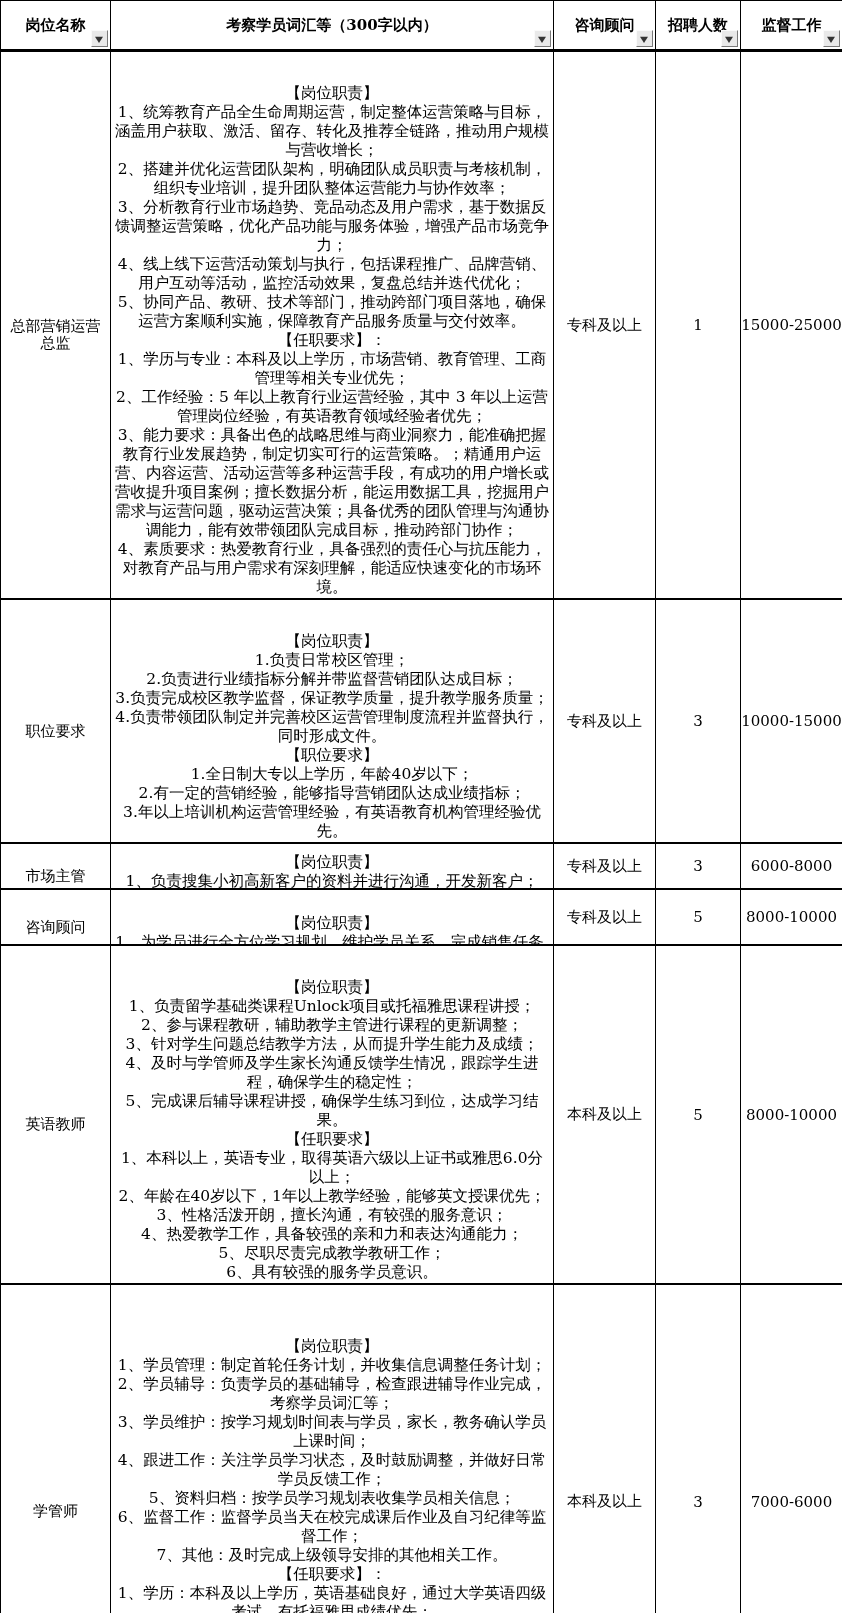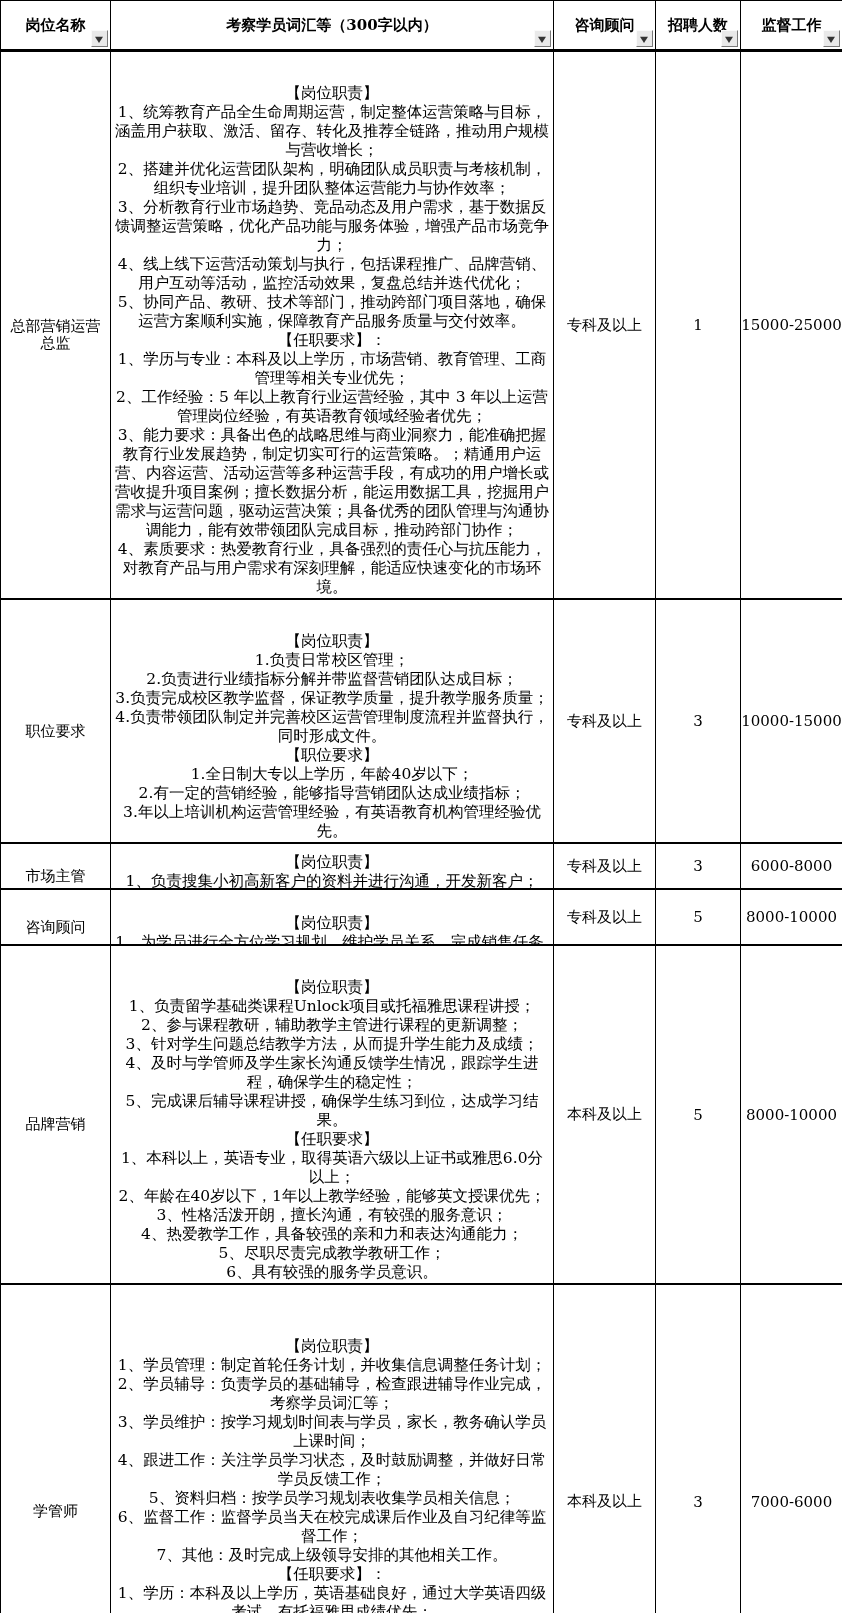--- a/index.html
+++ b/index.html
@@ -201,21 +201,21 @@
 1、为学员进行全方位学习规划，维护学员关系，完成销售任务.</div>
             </div>
           </td>
     <td class="c-edu"><span>专科及以上</span></td>
     <td class="c-num"><span>5</span></td>
     <td class="c-sal"><span>8000-10000</span></td>
   </tr>
 
   <tr class="jobrow" style="height:264px">
     <td class="c-pos">
-            <div class="postext">品牌营销</div>
+            <div class="postext">英语教师</div>
           </td>
     <td class="c-desc">
             <div class="desc-inner">【岗位职责】
 1、负责留学基础类课程Unlock项目或托福雅思课程讲授；
 2、参与课程教研，辅助教学主管进行课程的更新调整；
 3、针对学生问题总结教学方法，从而提升学生能力及成绩；
 4、及时与学管师及学生家长沟通反馈学生情况，跟踪学生进程，确保学生的稳定性；
 5、完成课后辅导课程讲授，确保学生练习到位，达成学习结果。
 【任职要求】
 1、本科以上，英语专业，取得英语六级以上证书或雅思6.0分以上；

